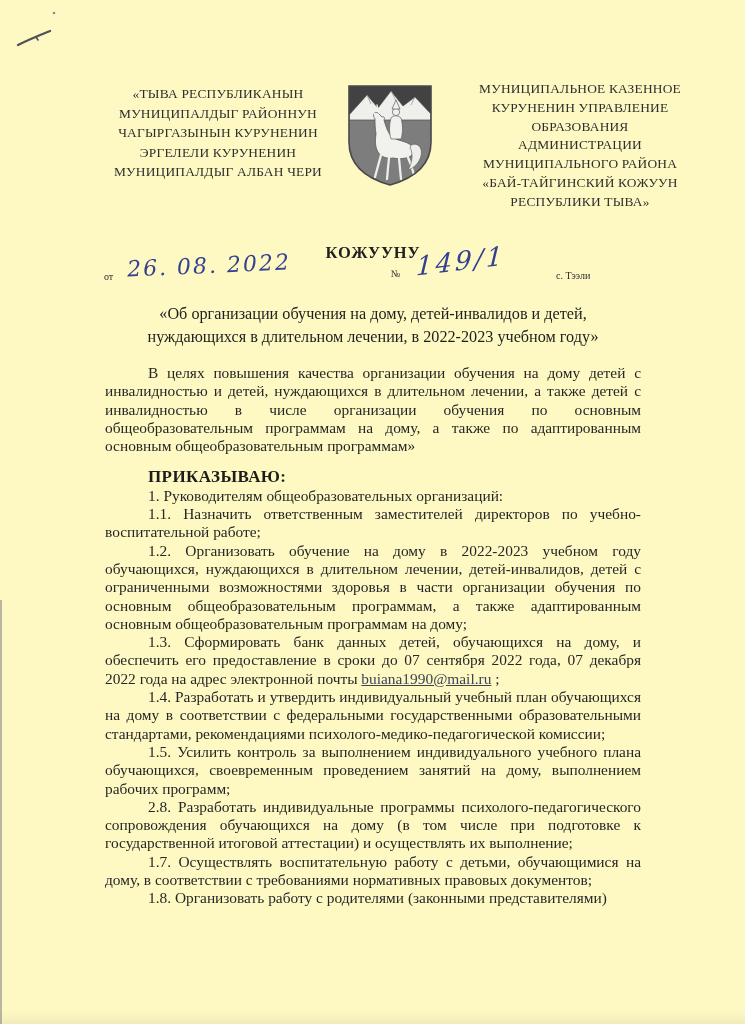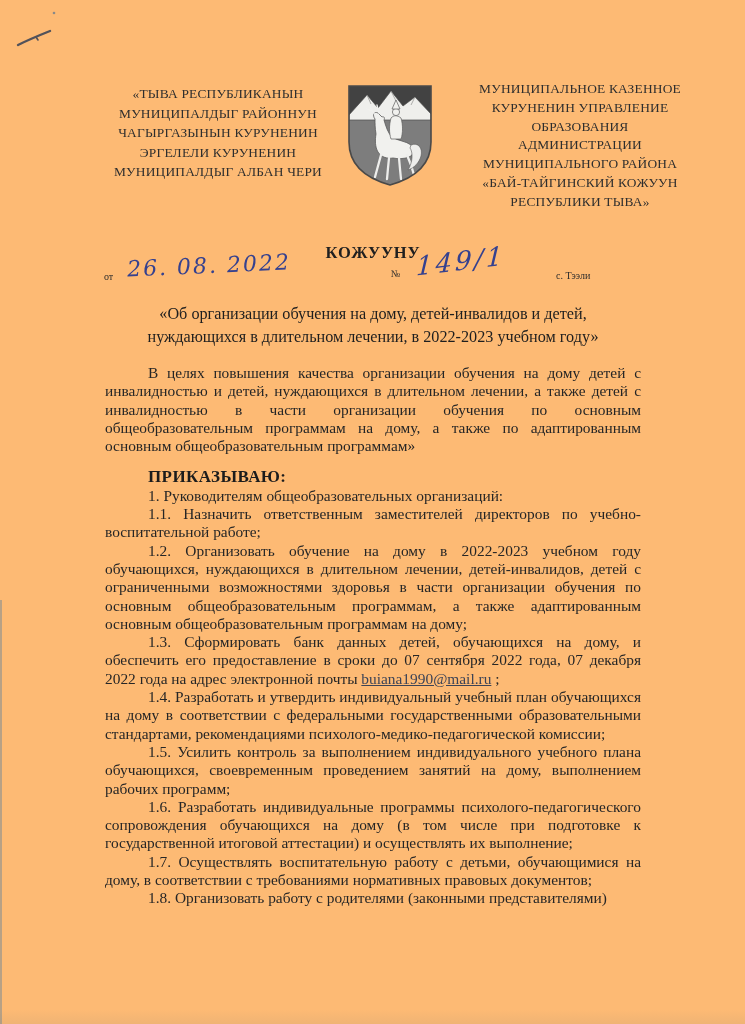--- a/index.html
+++ b/index.html
@@ -1,18 +1,18 @@
 <!DOCTYPE html>
 <html><head>
 <meta charset="utf-8">
 <style>
   html,body{margin:0;padding:0;background:#e8e8e6;}
   .page{
     position:relative; width:745px; height:1024px; margin:0 auto;
-    background:#fdba74; overflow:hidden;
+    background:#fef9c3; overflow:hidden;
     font-family:"Liberation Serif", serif; color:#2b2b2b;
   }
   
   .pen-mark{position:absolute; top:6px; left:8px; width:70px; height:50px;}
   .scan-edge-left{position:absolute; left:0; top:600px; width:2px; height:424px; background:#93938f; opacity:.65;}
   .scan-shade-bottom{position:absolute; left:0; bottom:0; width:100%; height:14px;
     background:linear-gradient(to bottom, rgba(0,0,0,0), rgba(120,120,115,0.10));}
 
   
   .letterhead{position:absolute; top:80px; left:98px; width:620px; display:flex; align-items:flex-start;}
@@ -111,26 +111,26 @@
   <span class="meta-label lbl-num">№</span>
   <span class="handwriting hand-num">149/1</span>
   <span class="meta-label lbl-place">с. Тээли</span>
 
   <div class="title">
     <div>«Об организации обучения на дому, детей-инвалидов и детей,</div>
     <div>нуждающихся в длительном лечении, в 2022-2023 учебном году»</div>
   </div>
 
   <div class="body">
-    <p class="para">В целях повышения качества организации обучения на дому детей с инвалидностью и детей, нуждающихся в длительном лечении, а также детей с инвалидностью в части организации обучения по основным общеобразовательным программам на дому, а также по адаптированным основным общеобразовательным программам»</p>
+    <p class="para">В целях повышения качества организации обучения на дому детей с инвалидностью и детей, нуждающихся в длительном лечении, а также детей с инвалидностью в числе организации обучения по основным общеобразовательным программам на дому, а также по адаптированным основным общеобразовательным программам»</p>
     <p class="para resolution">ПРИКАЗЫВАЮ:</p>
     <p class="para"><span>1. Руководителям общеобразовательных организаций:</span></p>
     <p class="para"><span>1.1. Назначить ответственным заместителей директоров по учебно-воспитательной работе;</span></p>
     <p class="para"><span>1.2. Организовать обучение на дому в 2022-2023 учебном году обучающихся, нуждающихся в длительном лечении, детей-инвалидов, детей с ограниченными возможностями здоровья в части организации обучения по основным общеобразовательным программам, а также адаптированным основным общеобразовательным программам на дому;</span></p>
     <p class="para"><span>1.3. Сформировать банк данных детей, обучающихся на дому, и обеспечить его предоставление в сроки до 07 сентября 2022 года, 07 декабря 2022 года на адрес электронной почты </span><span class="email">buiana1990@mail.ru</span><span> ;</span></p>
     <p class="para"><span>1.4. Разработать и утвердить индивидуальный учебный план обучающихся на дому в соответствии с федеральными государственными образовательными стандартами, рекомендациями психолого-медико-педагогической комиссии;</span></p>
     <p class="para"><span>1.5. Усилить контроль за выполнением индивидуального учебного плана обучающихся, своевременным проведением занятий на дому, выполнением рабочих программ;</span></p>
-    <p class="para"><span>1.6. Разработать индивидуальные программы психолого-педагогического сопровождения обучающихся на дому (в том числе при подготовке к государственной итоговой аттестации) и осуществлять их выполнение;</span></p>
+    <p class="para"><span>2.8. Разработать индивидуальные программы психолого-педагогического сопровождения обучающихся на дому (в том числе при подготовке к государственной итоговой аттестации) и осуществлять их выполнение;</span></p>
     <p class="para"><span>1.7. Осуществлять воспитательную работу с детьми, обучающимися на дому, в соответствии с требованиями нормативных правовых документов;</span></p>
     <p class="para"><span>1.8. Организовать работу с родителями (законными представителями)</span></p>
   </div>
 
 </div>
 
 </body></html>

